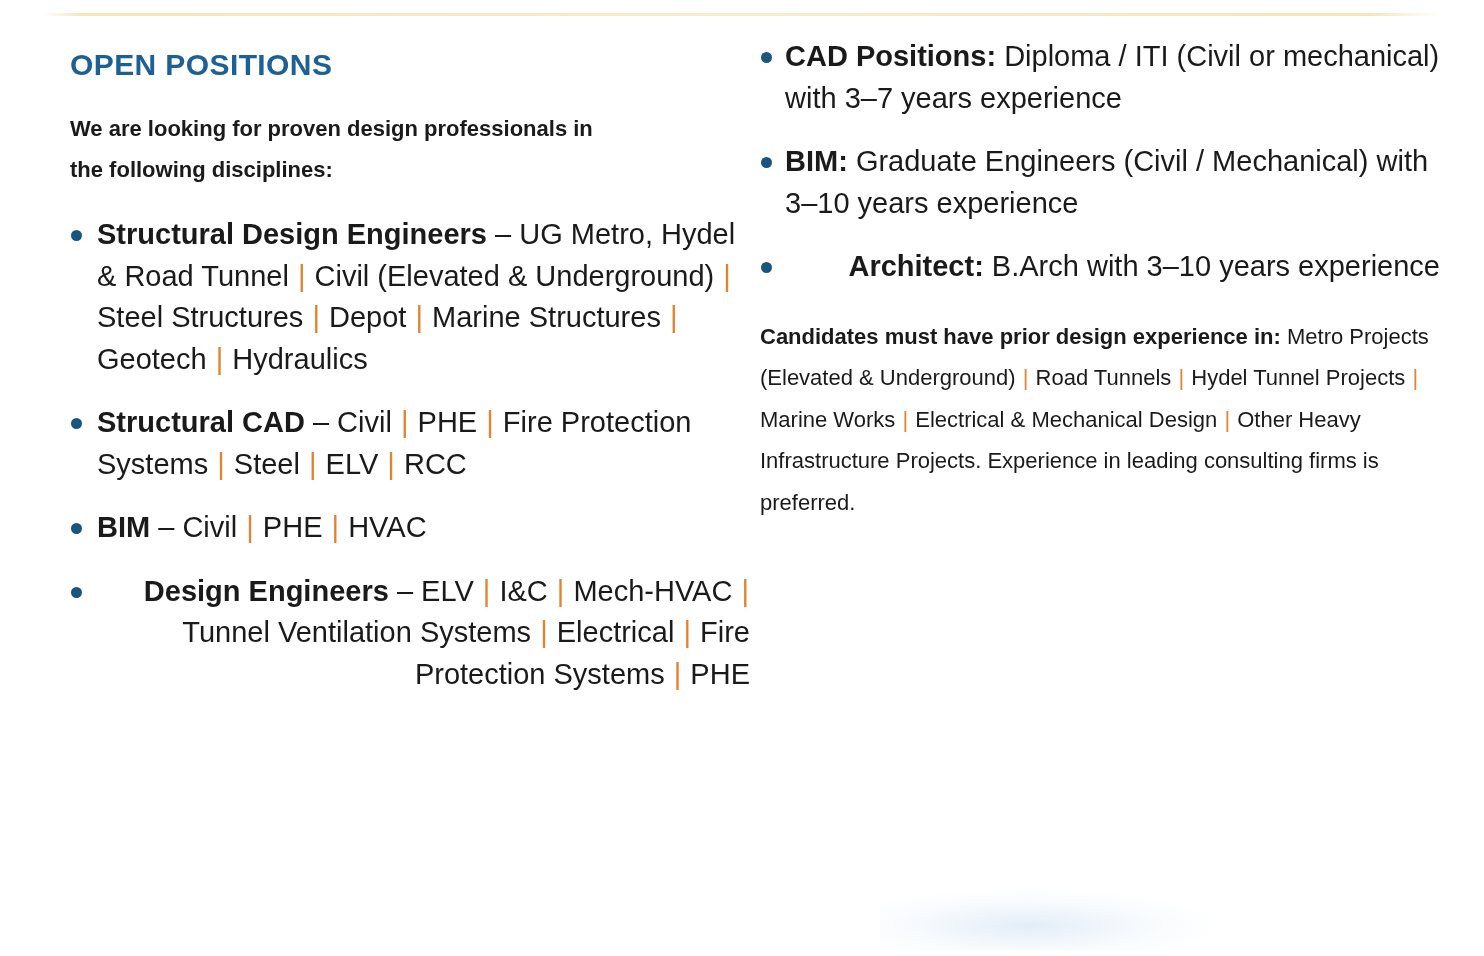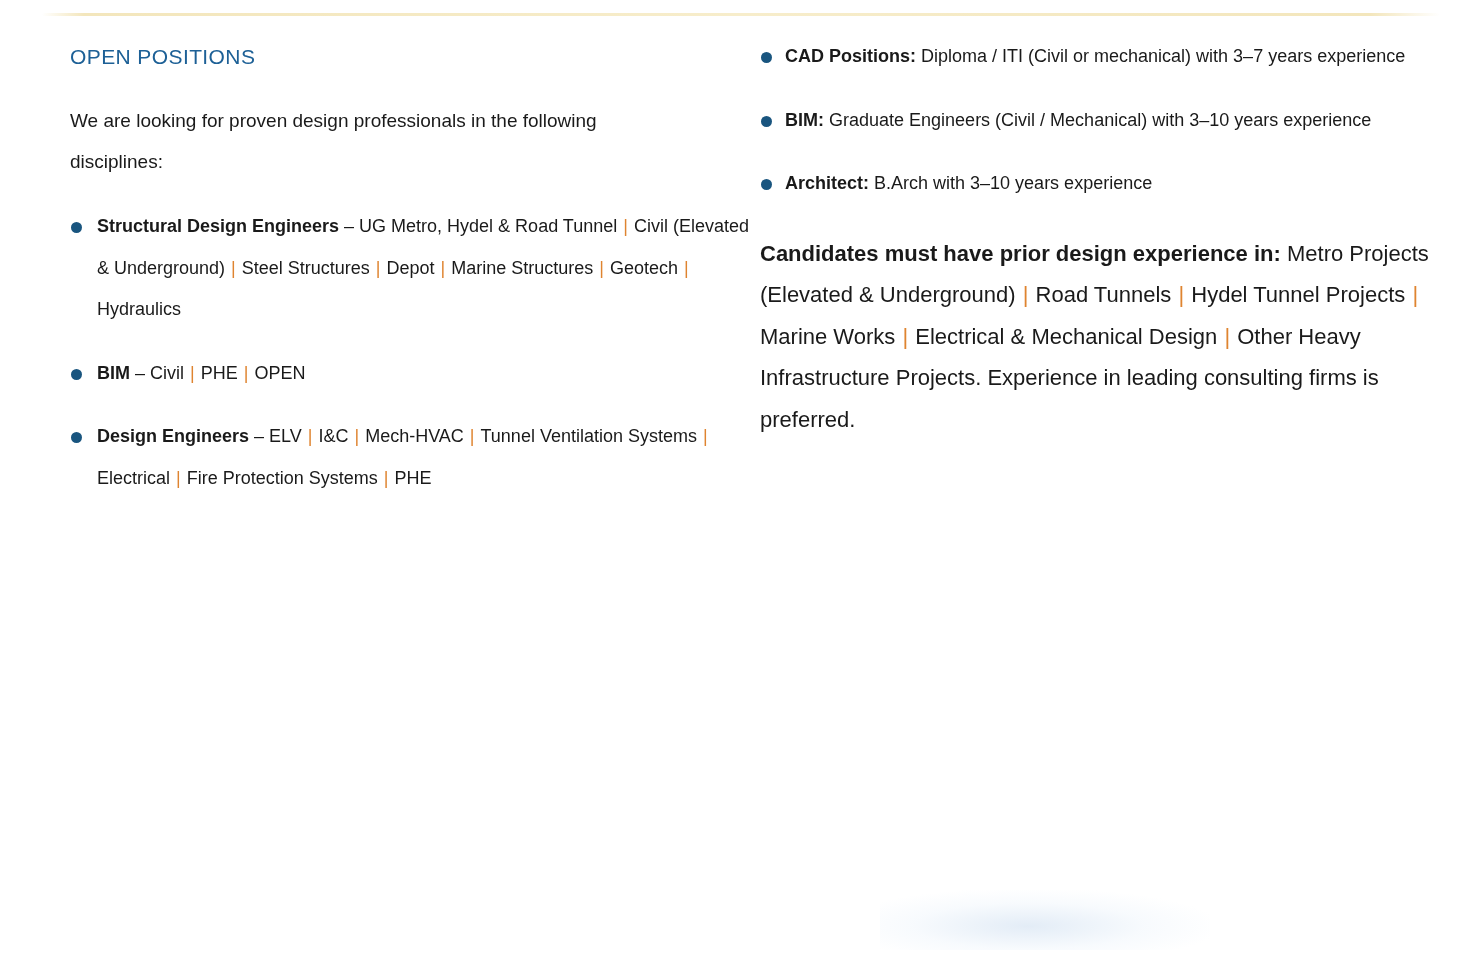--- a/index.html
+++ b/index.html
@@ -45,52 +45,53 @@
   }
 
   .column {
     box-sizing: border-box;
   }
   #col-left  { width: 700px; padding-right: 10px; }
   #col-right { width: 690px; padding-left: 0px; }
 
   .section-heading {
     color: #1d6096;
-    font-size: 21px;
+    font-size: 30px;
     line-height: 34px;
     letter-spacing: 0.4px;
-    font-weight: 400;
-    margin: 4px 0 26px 0;
+    font-weight: 700;
+    margin: 12px 0 26px 0;
     white-space: nowrap;
   }
 
   .intro {
-    font-size: 19px;
+    font-size: 22px;
     line-height: 41px;
     margin: 0 0 24px 0;
     max-width: 560px;
+    font-weight: bold;
   }
 
   ul.bullets {
     list-style: none;
     margin: 0;
     padding: 0;
   }
   ul.bullets > li {
     position: relative;
     padding-left: 27px;
-    font-size: 18px;
+    font-size: 29px;
     line-height: 41.5px;
     margin-bottom: 22px;
   }
   #col-right ul.bullets > li {
     padding-left: 25px;
     margin-bottom: 22px;
   }
-  ul.bullets > li:last-child { margin-bottom: 0; }
+  ul.bullets > li:last-child { margin-bottom: 0; text-align: right; }
 
   .bullet-dot {
     position: absolute;
     left: 1px;
     top: 16px;
     width: 11px;
     height: 11px;
     border-radius: 50%;
     background: #19557f;
   }
@@ -132,21 +133,22 @@
 
 <div id="page">
 
   <div class="column" id="col-left">
     <h2 class="section-heading">OPEN POSITIONS</h2>
 
     <p class="intro">We are looking for proven design professionals in the following disciplines:</p>
 
     <ul class="bullets" id="left-list">
         <li><span class="bullet-dot"></span><span class="lead">Structural Design Engineers</span> – <span>UG Metro, Hydel &amp; Road Tunnel</span><span class="sep"> | </span><span>Civil (Elevated &amp; Underground)</span><span class="sep"> | </span><span>Steel Structures</span><span class="sep"> | </span><span>Depot</span><span class="sep"> | </span><span>Marine Structures</span><span class="sep"> | </span><span>Geotech</span><span class="sep"> | </span><span>Hydraulics</span></li>
-        <li><span class="bullet-dot"></span><span class="lead">BIM</span> – <span>Civil</span><span class="sep"> | </span><span>PHE</span><span class="sep"> | </span><span>OPEN</span></li>
+        <li><span class="bullet-dot"></span><span class="lead">Structural CAD</span> – <span>Civil</span><span class="sep"> | </span><span>PHE</span><span class="sep"> | </span><span>Fire Protection Systems</span><span class="sep"> | </span><span>Steel</span><span class="sep"> | </span><span>ELV</span><span class="sep"> | </span><span>RCC</span></li>
+        <li><span class="bullet-dot"></span><span class="lead">BIM</span> – <span>Civil</span><span class="sep"> | </span><span>PHE</span><span class="sep"> | </span><span>HVAC</span></li>
         <li><span class="bullet-dot"></span><span class="lead">Design Engineers</span> – <span>ELV</span><span class="sep"> | </span><span>I&amp;C</span><span class="sep"> | </span><span>Mech-HVAC</span><span class="sep"> | </span><span>Tunnel Ventilation Systems</span><span class="sep"> | </span><span>Electrical</span><span class="sep"> | </span><span>Fire Protection Systems</span><span class="sep"> | </span><span>PHE</span></li>
       </ul>
   </div>
 
   <div class="column" id="col-right">
 
     <ul class="bullets" id="right-list">
         <li><span class="bullet-dot"></span><span class="lead">CAD Positions:</span> <span>Diploma / ITI (Civil or mechanical) with 3–7 years experience</span></li>
         <li><span class="bullet-dot"></span><span class="lead">BIM:</span> <span>Graduate Engineers (Civil / Mechanical) with 3–10 years experience</span></li>
         <li><span class="bullet-dot"></span><span class="lead">Architect:</span> <span>B.Arch with 3–10 years experience</span></li>

